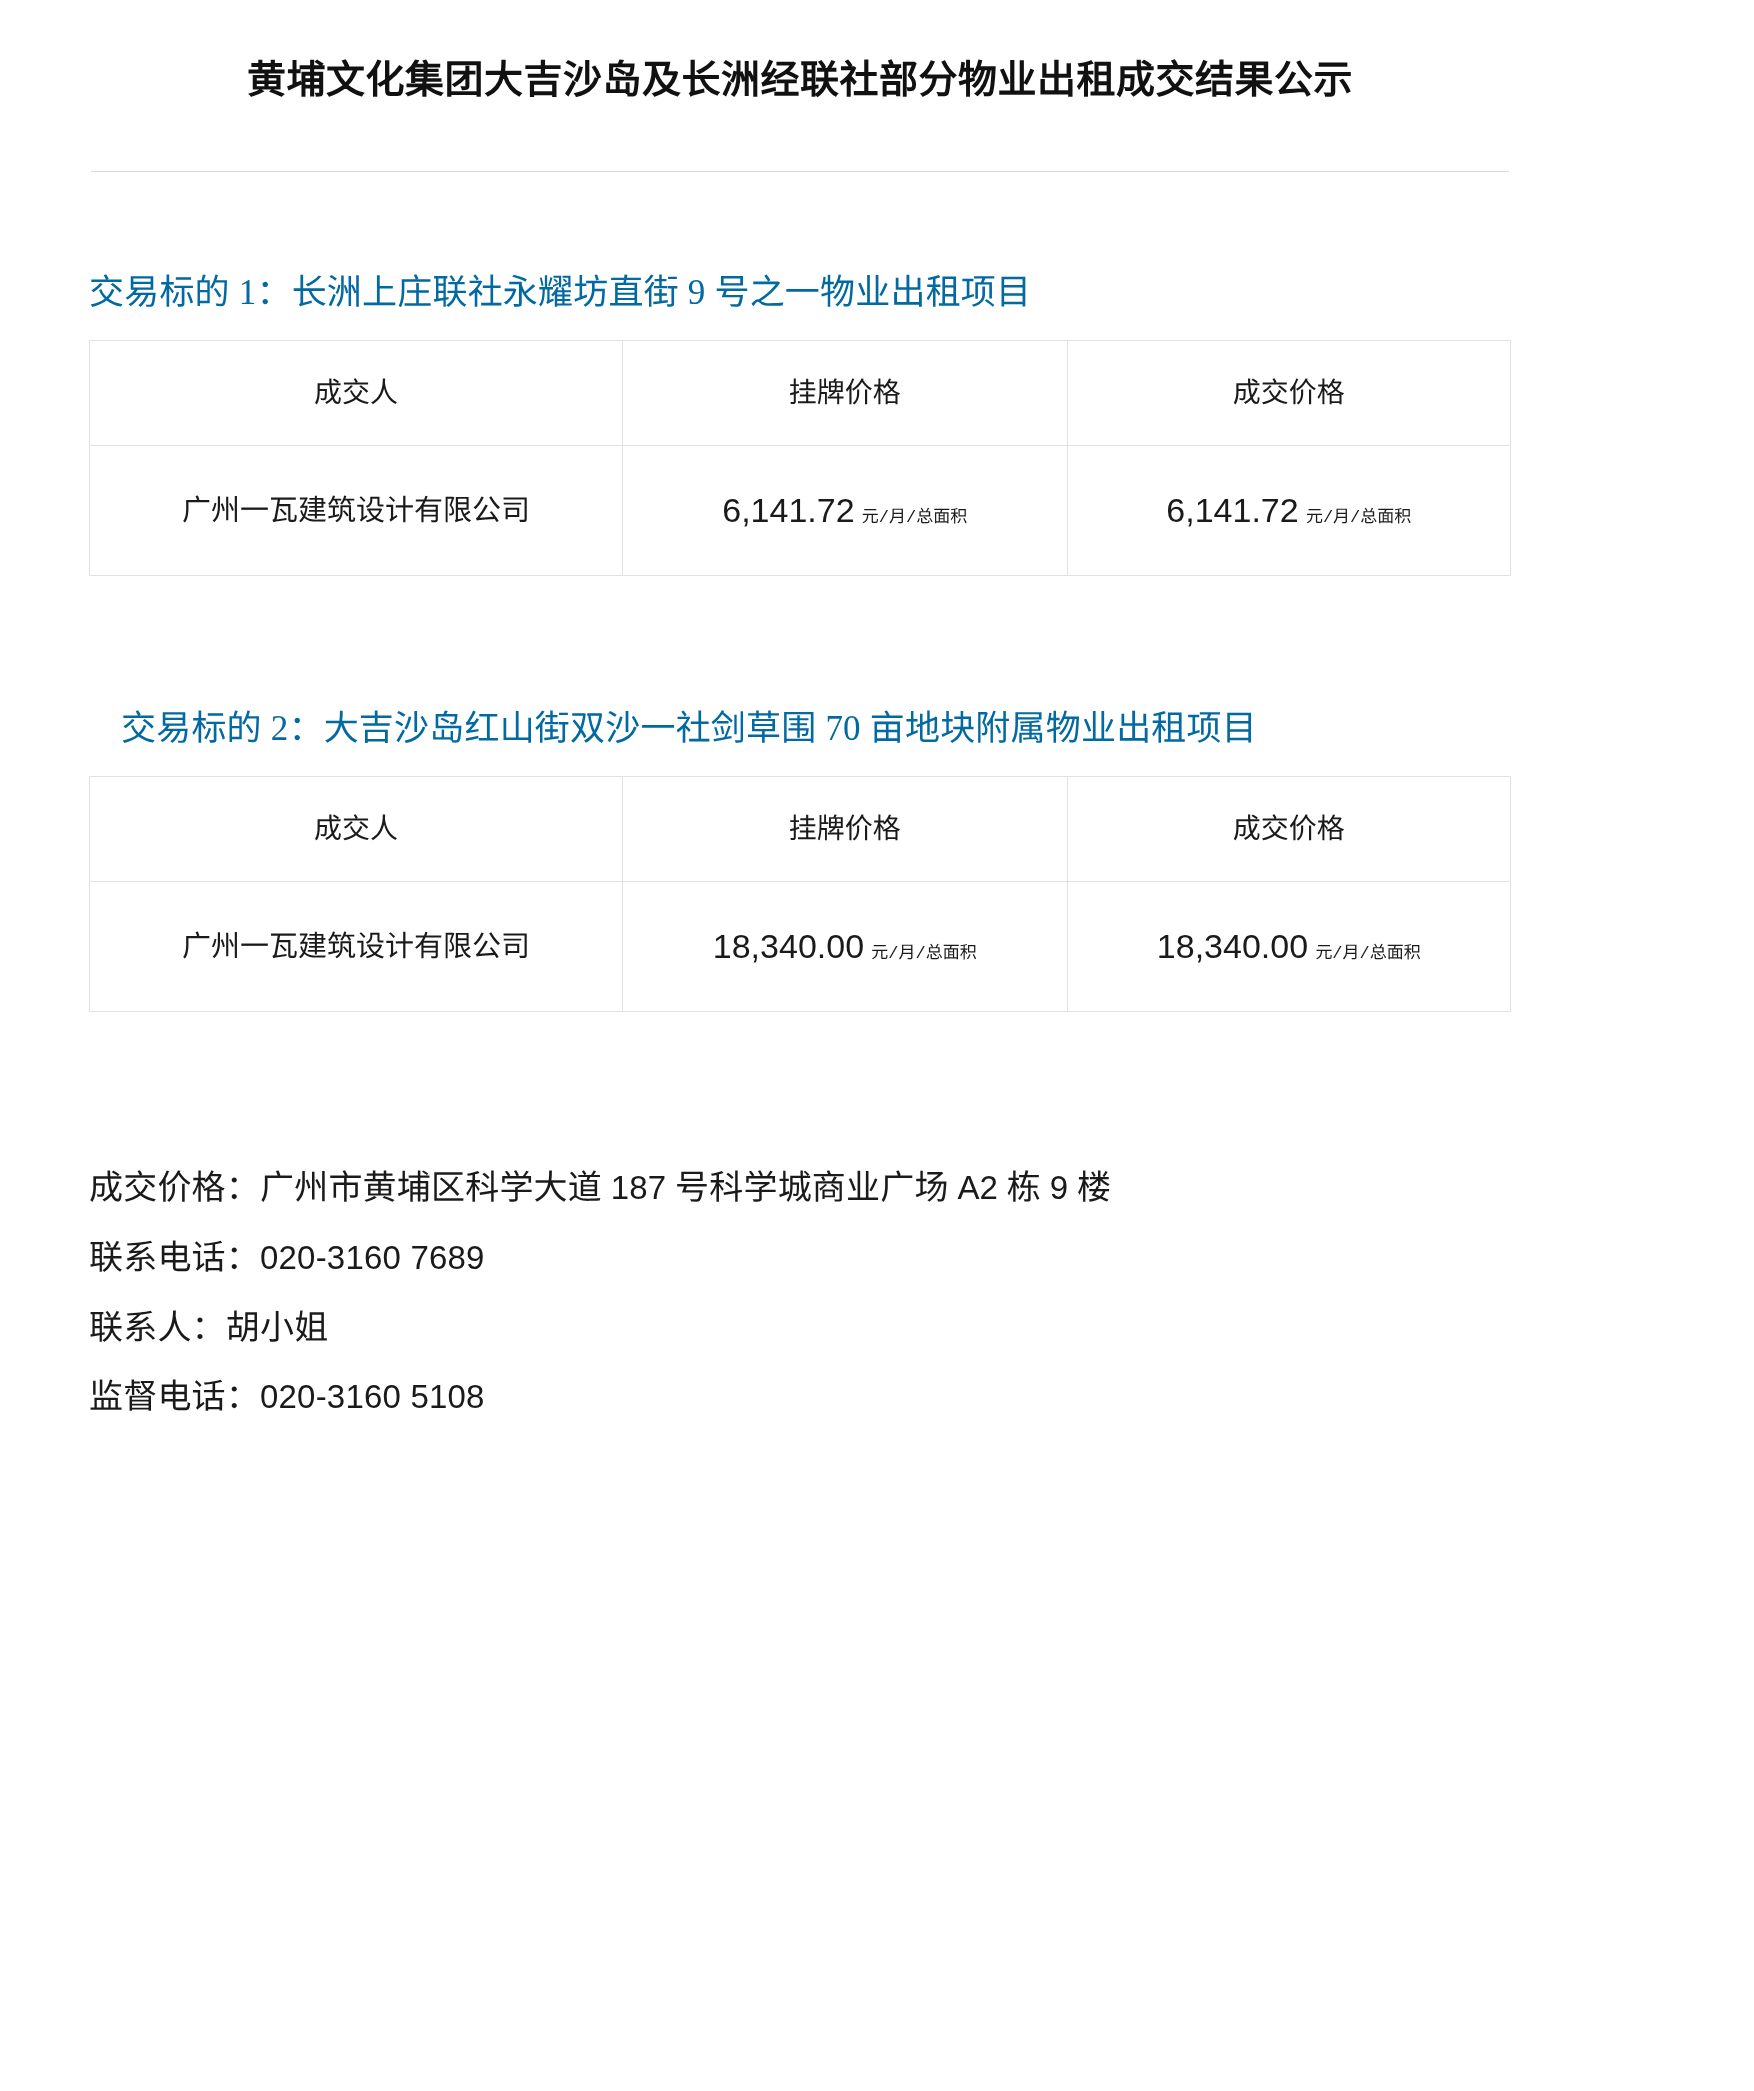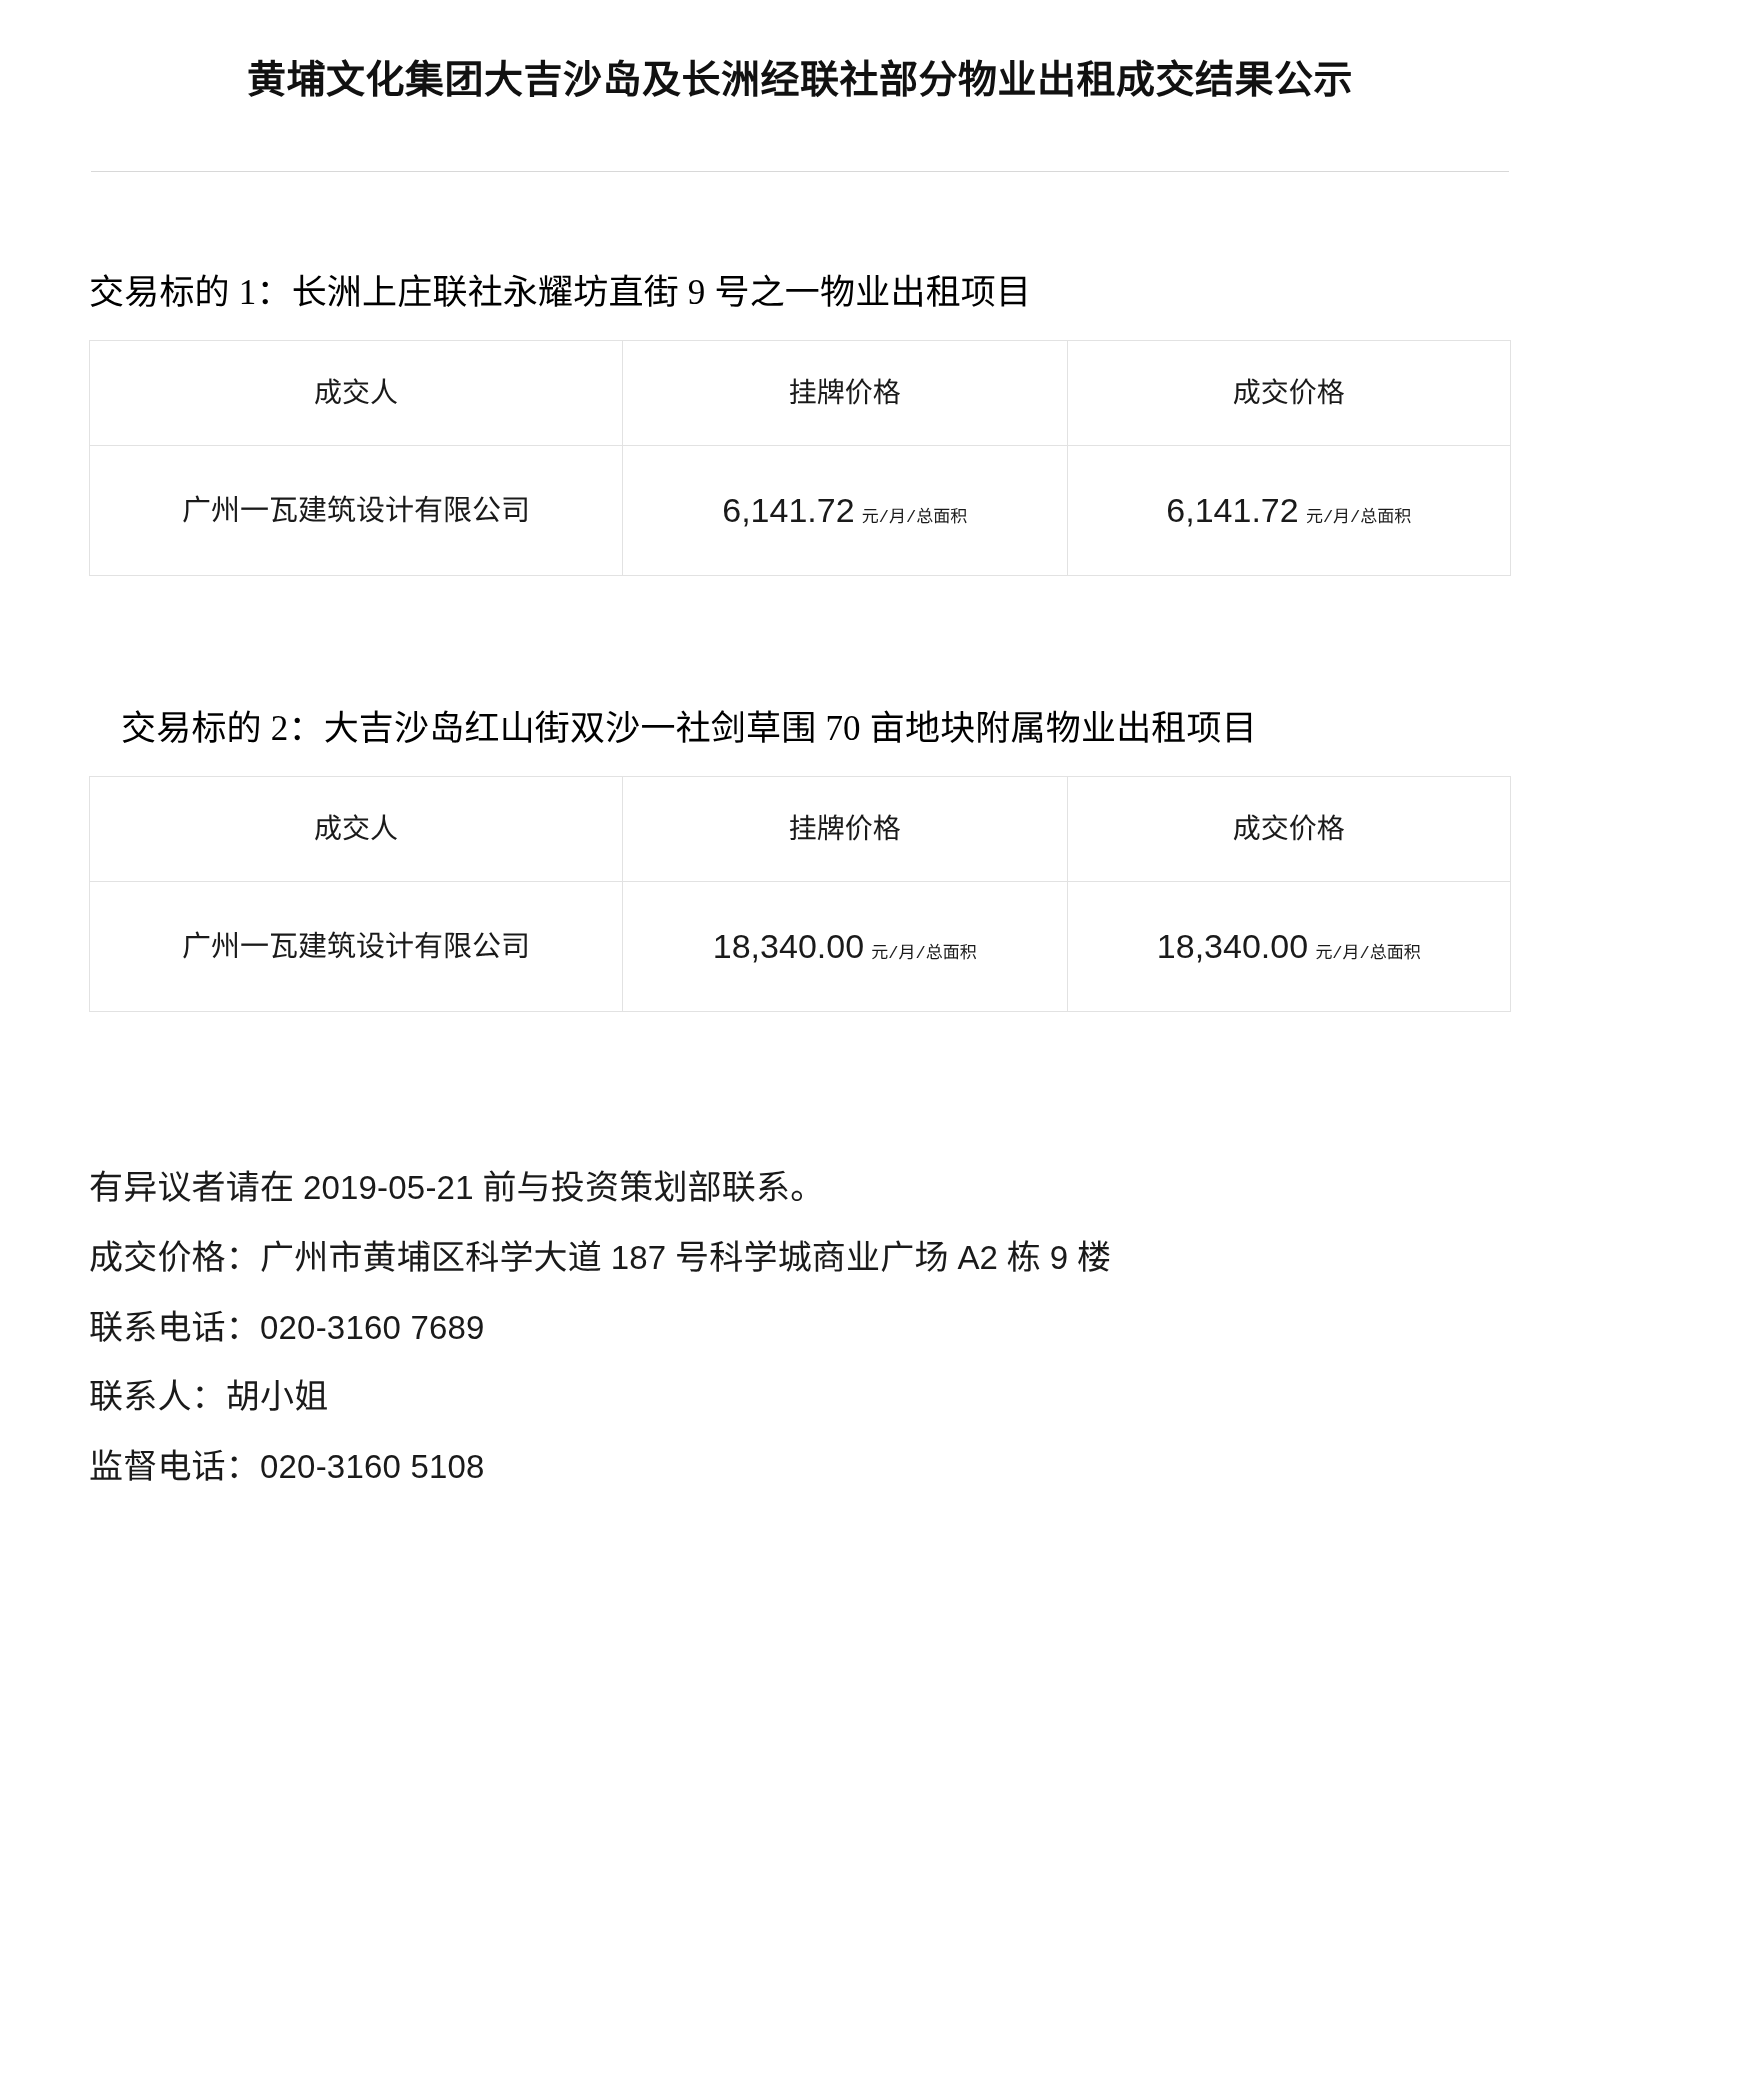--- a/index.html
+++ b/index.html
@@ -32,21 +32,21 @@
   }
   .title-rule {
     border: none;
     border-top: 0.9px solid #d8d8d8;
     margin: 64px 1.9px 0 1.9px;
   }
   .section-heading {
     font-family: "Liberation Serif", "DejaVu Serif", serif;
     font-size: 35px;
     line-height: 1.75;
-    color: #000000;
+    color: #0369a1;
     margin: 90px 0 17px 0;
     letter-spacing: 0.2px;
   }
   .section-heading.second {
     margin-top: 122px;
     margin-left: 32px;
   }
   table.result-table {
     border-collapse: collapse;
     width: 100%;
@@ -164,23 +164,20 @@
             <span class="num">18,340.00</span>
             <span class="unit">元/月/总面积</span>
           </td>
         </tr>
       </tbody>
     </table>
   </div>
 
   <div class="notice-block">
     <div class="notice-line">
-      <span>有异议者请在 </span><span class="latin">2019-05-21</span><span> 前与投资策划部联系。</span>
-    </div>
-    <div class="notice-line">
       <span>成交价格：</span><span>广州市黄埔区科学大道 </span><span class="latin">187</span><span> 号科学城商业广场 </span><span class="latin">A2</span><span> 栋 </span><span class="latin">9</span><span> 楼</span>
     </div>
     <div class="notice-line">
       <span>联系电话：</span><span class="latin">020-3160 7689</span>
     </div>
     <div class="notice-line">
       <span>联系人：</span><span>胡小姐</span>
     </div>
     <div class="notice-line">
       <span>监督电话：</span><span class="latin">020-3160 5108</span>

